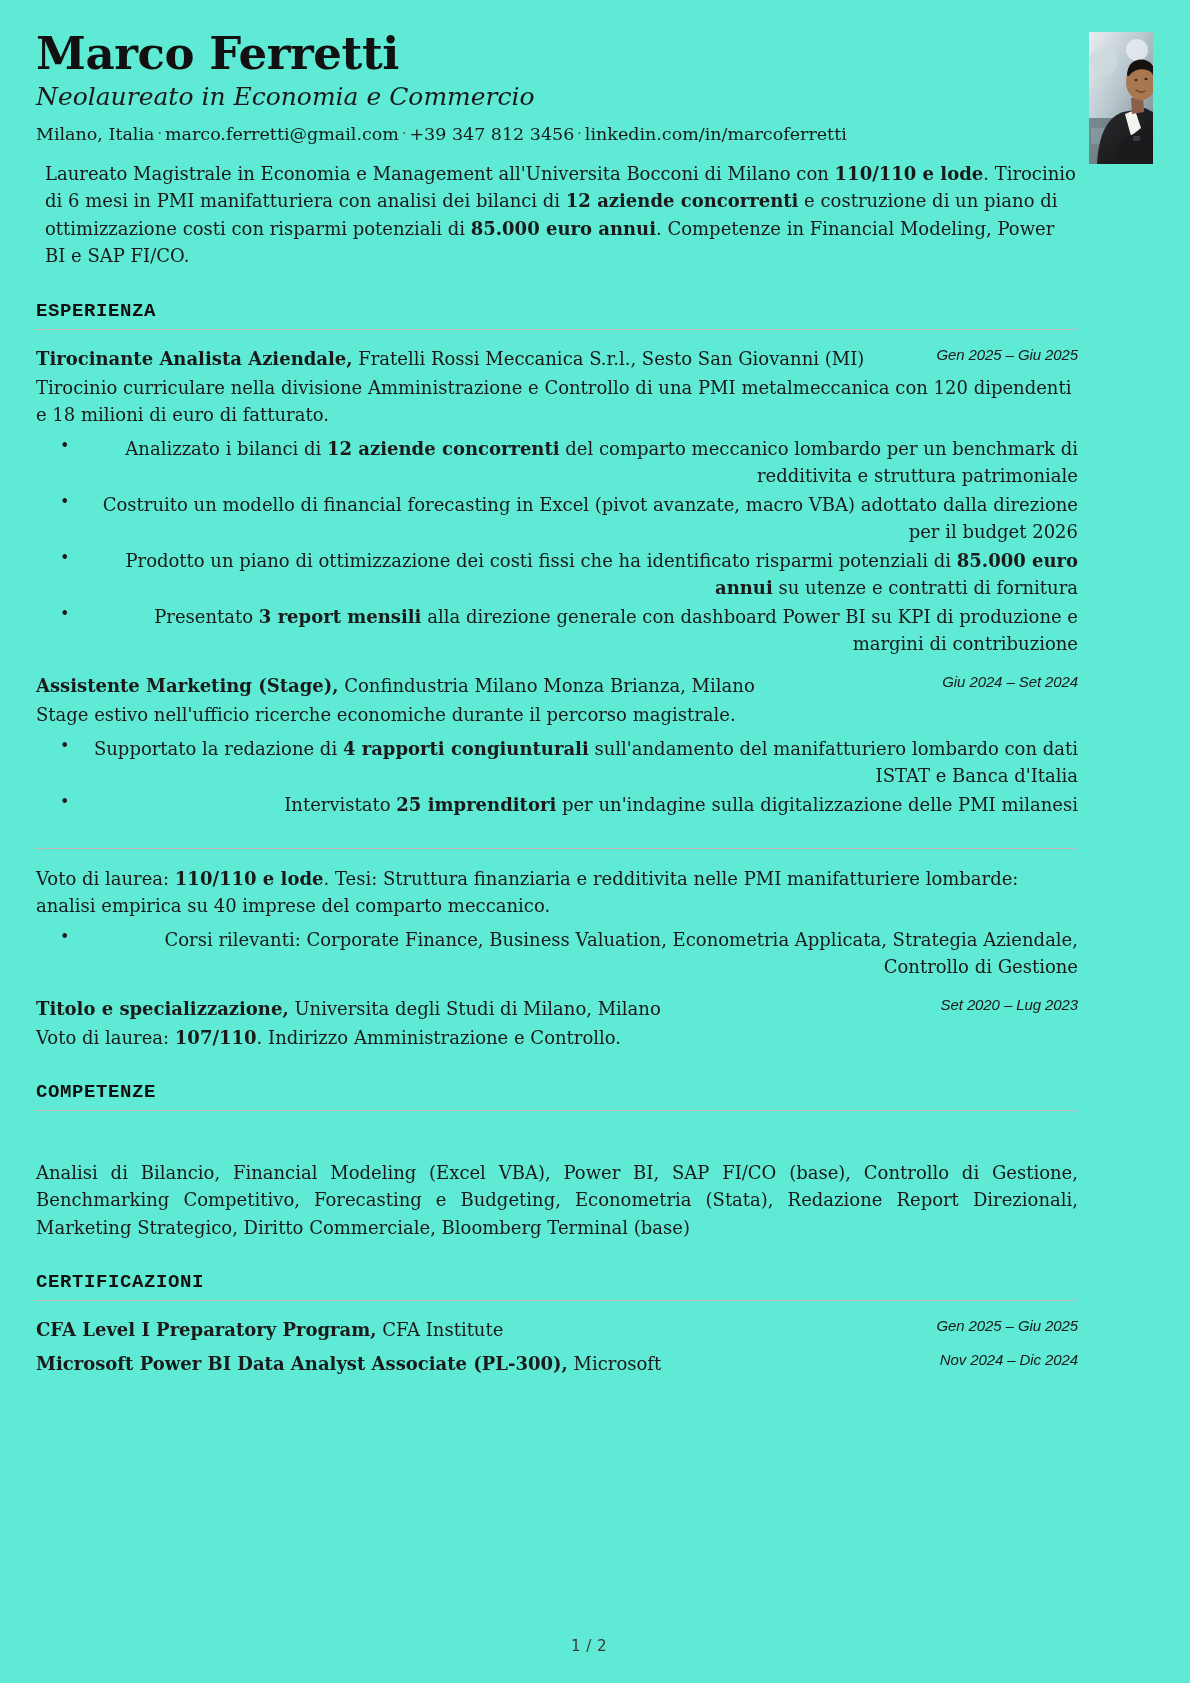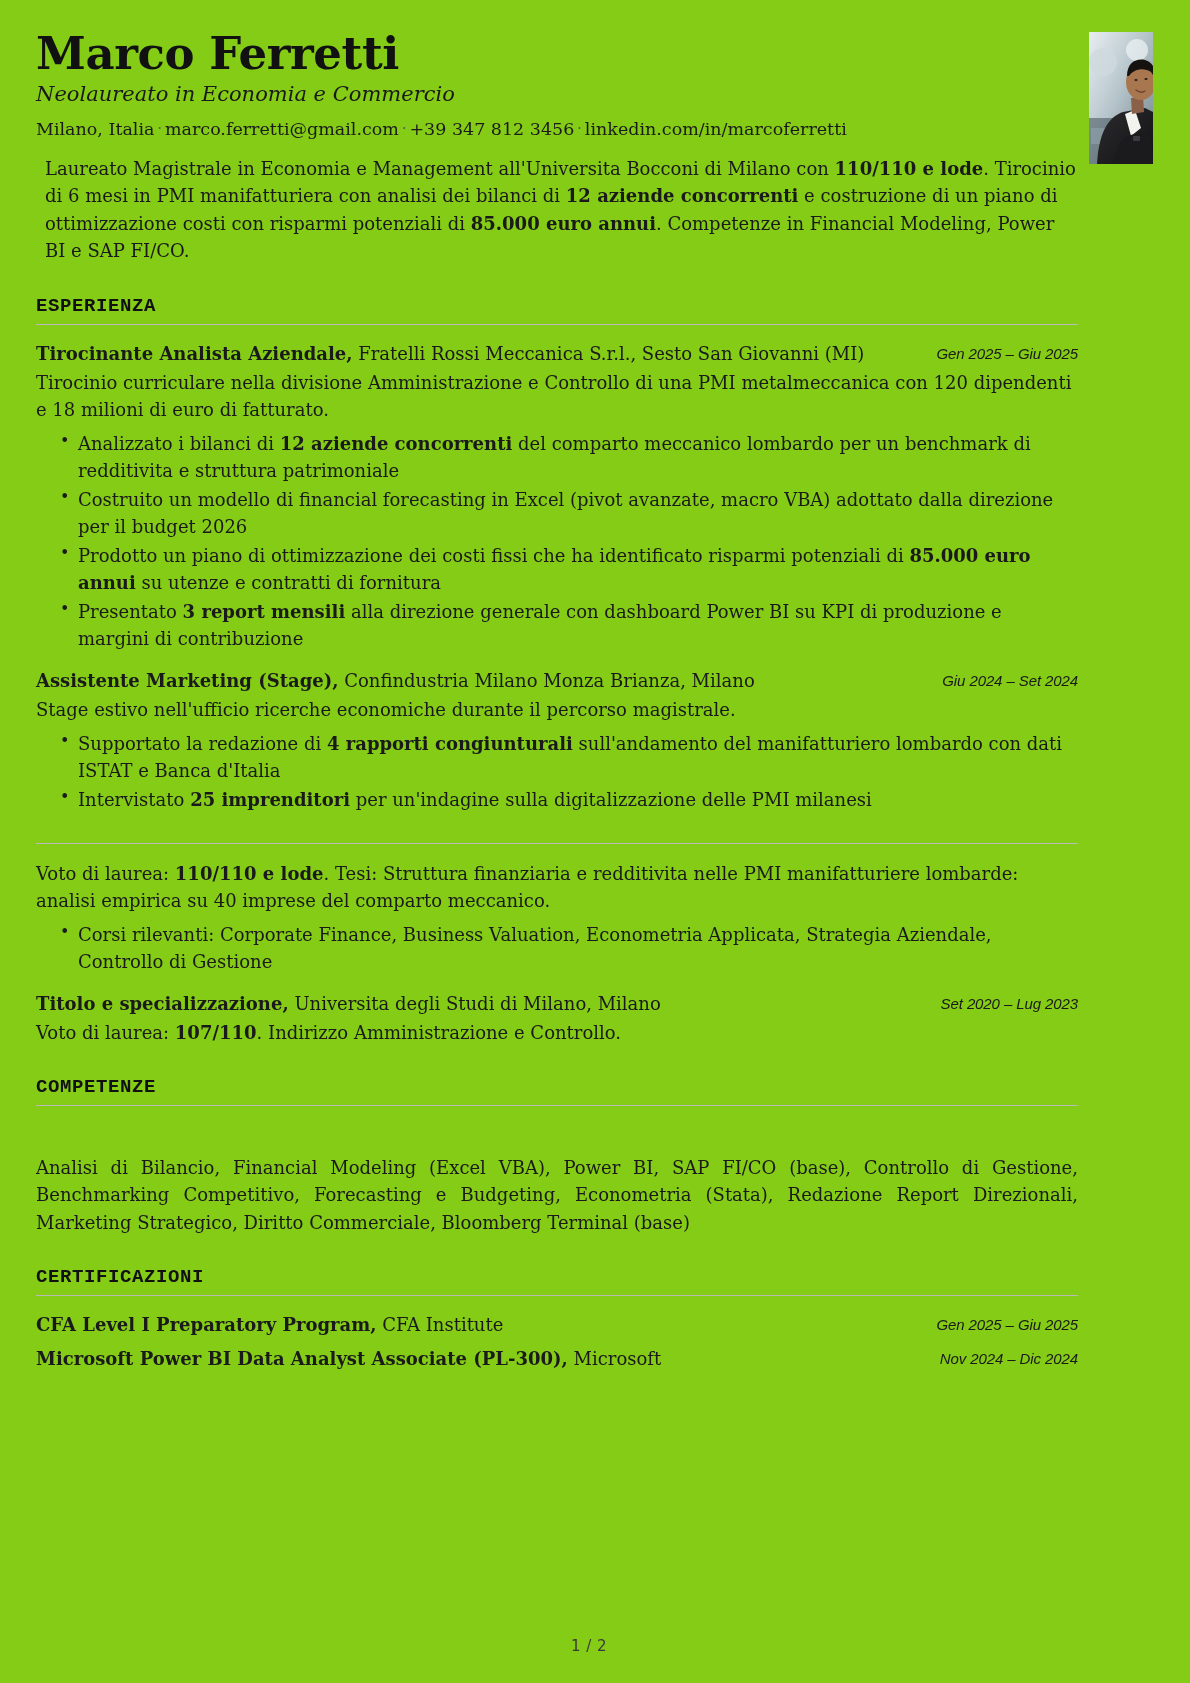--- a/index.html
+++ b/index.html
@@ -4,21 +4,21 @@
 <style>
   html, body {
     margin: 0;
     padding: 0;
     background: #ffffff;
   }
   .page {
     position: relative;
     width: 1190px;
     height: 1683px;
-    background: #84cc16;
+    background: #5eead4;
     box-sizing: border-box;
     padding: 30px 112px 0 36px;
     font-family: "DejaVu Serif", "Liberation Serif", serif;
     color: #1a1a1a;
     overflow: hidden;
   }
 
   
   .header {
     position: relative;
@@ -29,21 +29,21 @@
     font-weight: bold;
     font-size: 45px;
     line-height: 1.05;
     letter-spacing: -0.4px;
     margin: 0 0 4px 0;
     color: #111111;
   }
   .headline {
     font-family: "DejaVu Serif", "Liberation Serif", serif;
     font-style: italic;
-    font-size: 21px;
+    font-size: 25px;
     line-height: 1.25;
     margin: 0 0 10px 0;
     color: #1a1a1a;
   }
   .contact-line {
     font-size: 17.5px;
     line-height: 1.35;
     color: #1a1a1a;
     margin-bottom: 14px;
   }
@@ -89,21 +89,21 @@
   .section-rule {
     height: 1px;
     background: #b9b9b9;
     width: 100%;
     margin-bottom: 16px;
   }
 
   .entry { margin-bottom: 16px; }
   .entry-head {
     display: flex;
-    align-items: center;
+    align-items: flex-start;
     justify-content: space-between;
     gap: 18px;
   }
   .entry-title {
     font-size: 18px;
     line-height: 1.4;
     flex: 1 1 auto;
   }
   .entry-title .role { font-weight: bold; }
   .entry-date {
@@ -118,20 +118,21 @@
   .entry-desc {
     font-size: 18px;
     line-height: 1.5;
     margin-top: 3px;
   }
 
   ul.bullets {
     list-style: none;
     margin: 7px 0 0 0;
     padding: 0 0 0 22px;
+    text-align: right;
   }
   ul.bullets li {
     position: relative;
     font-size: 18px;
     line-height: 1.5;
     padding-left: 20px;
     margin-bottom: 2px;
   }
   ul.bullets li::before {
     content: "•";

